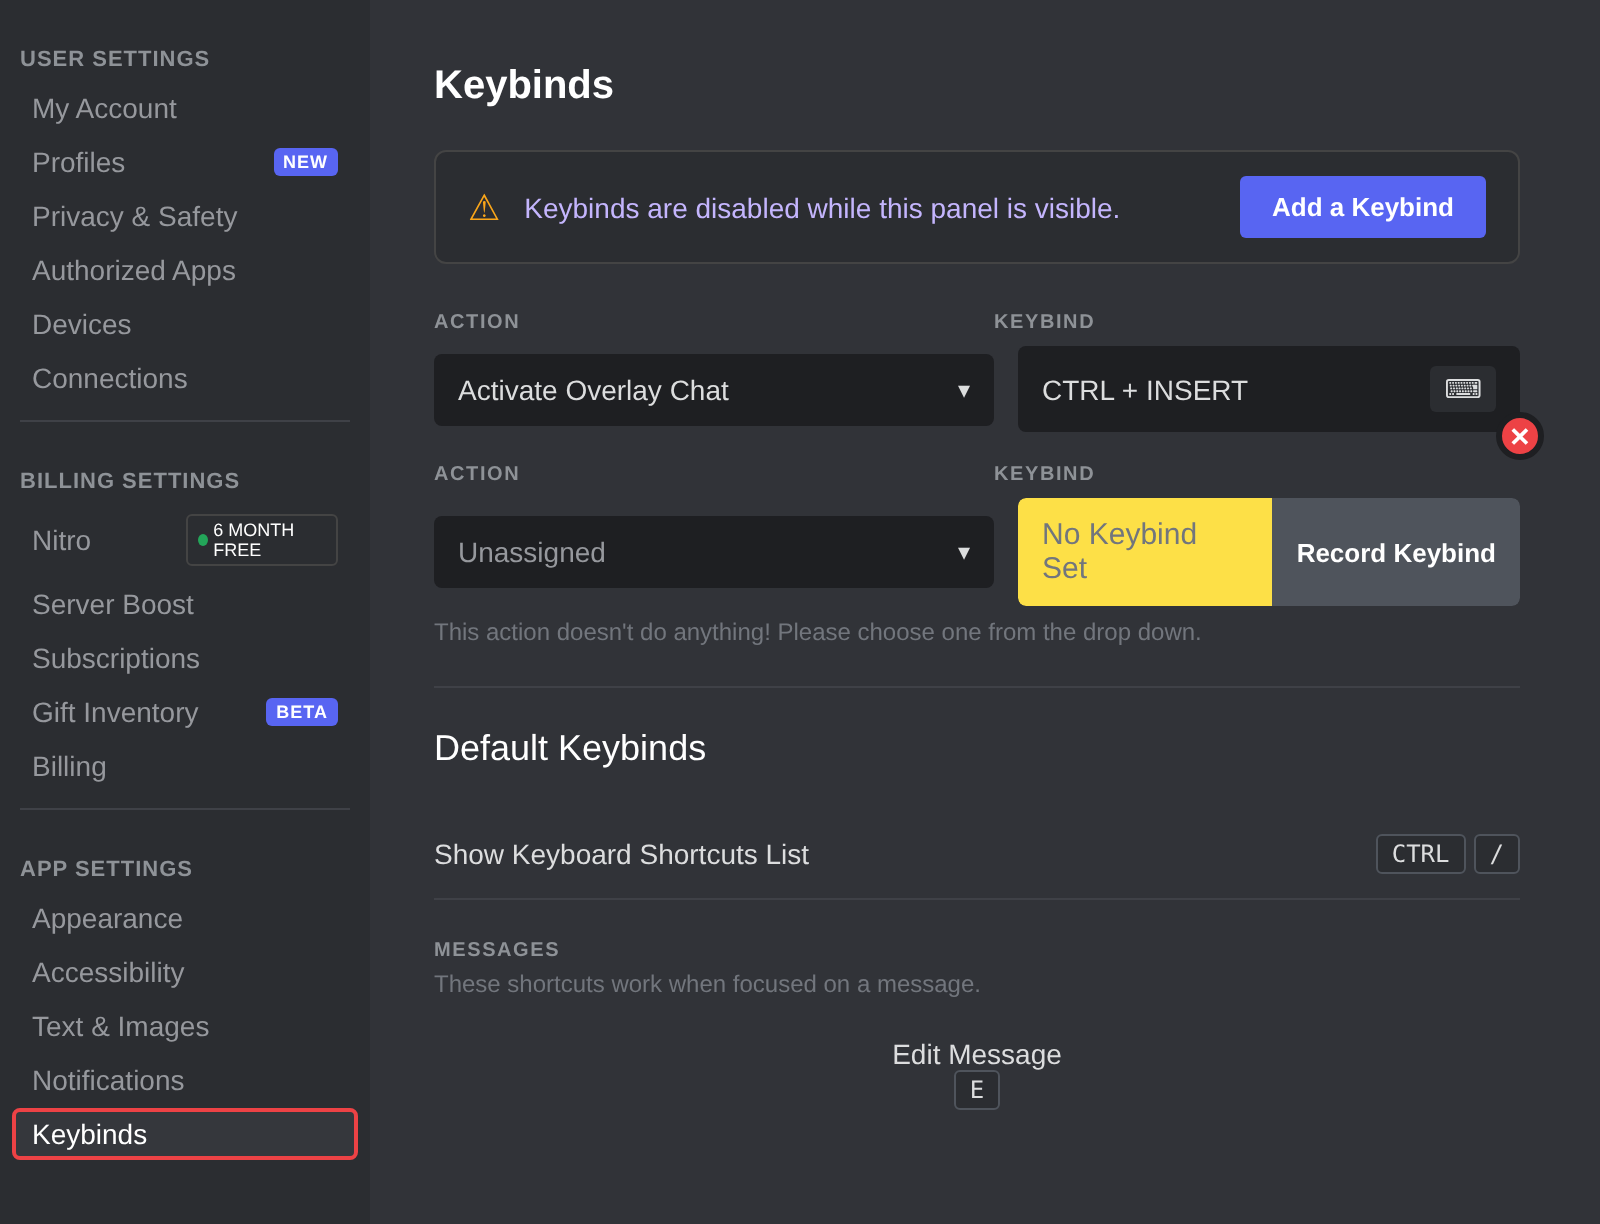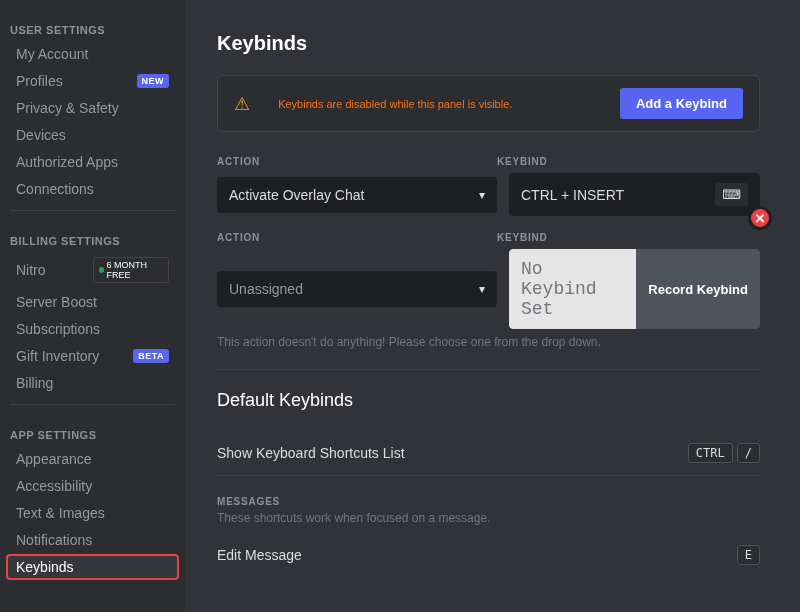--- a/index.html
+++ b/index.html
@@ -124,23 +124,22 @@
     .warning-left {
       display: flex;
       align-items: center;
       gap: 12px;
     }
     .warning-icon {
       font-size: 18px;
       color: #faa61a;
     }
     .warning-text {
-      color: #f97316;
-      font-size: 11px;
-      margin-left: 16px;
+      color: #c4b5fd;
+      font-size: 14px;
     }
     .add-keybind-btn {
       background: #5865f2;
       color: #fff;
       border: none;
       border-radius: 3px;
       padding: 8px 16px;
       font-size: 13px;
       font-weight: 600;
       cursor: pointer;
@@ -247,26 +246,25 @@
       padding: 8px 12px;
       color: #fff;
       font-size: 13px;
       font-weight: 600;
       cursor: pointer;
       white-space: nowrap;
     }
 
     .no-keybind-placeholder {
       flex: 1;
-      background: #e5e5e5;
+      background: #fde047;
       border-radius: 4px 0 0 4px;
       padding: 10px 12px;
-      font-size: 18px;
+      font-size: 15px;
       color: #72767d;
-      font-family: Liberation Mono, monospace;
     }
 
     .unassigned-warning {
       font-size: 12px;
       color: #72767d;
       margin-top: 6px;
       margin-bottom: 16px;
     }
 
     .separator {
@@ -285,21 +283,21 @@
 
     .default-keybind-row {
       display: flex;
       align-items: center;
       justify-content: space-between;
       padding: 12px 0;
       border-bottom: 1px solid #3f4147;
       font-size: 14px;
       color: #dcddde;
     }
-    .default-keybind-row:last-child { border-bottom: none; }
+    .default-keybind-row:last-child { border-bottom: none; flex-direction: column; }
 
     .key-combo {
       display: flex;
       align-items: center;
       gap: 4px;
     }
     .key-badge {
       background: #2b2d31;
       border: 1px solid #4f545c;
       border-radius: 3px;
@@ -341,24 +339,24 @@
     <span>My Account</span>
   </div>
   <div class="sidebar-item" style="justify-content: space-between;">
     <span>Profiles</span>
     <span class="badge badge-new">NEW</span>
   </div>
   <div class="sidebar-item">
     <span>Privacy &amp; Safety</span>
   </div>
   <div class="sidebar-item">
+    <span>Authorized Apps</span>
+  </div>
+  <div class="sidebar-item">
     <span>Devices</span>
-  </div>
-  <div class="sidebar-item">
-    <span>Authorized Apps</span>
   </div>
   <div class="sidebar-item">
     <span>Connections</span>
   </div>
 
   <hr class="sidebar-divider">
 
   <div class="sidebar-item section-header">
     <span>BILLING SETTINGS</span>
   </div>

